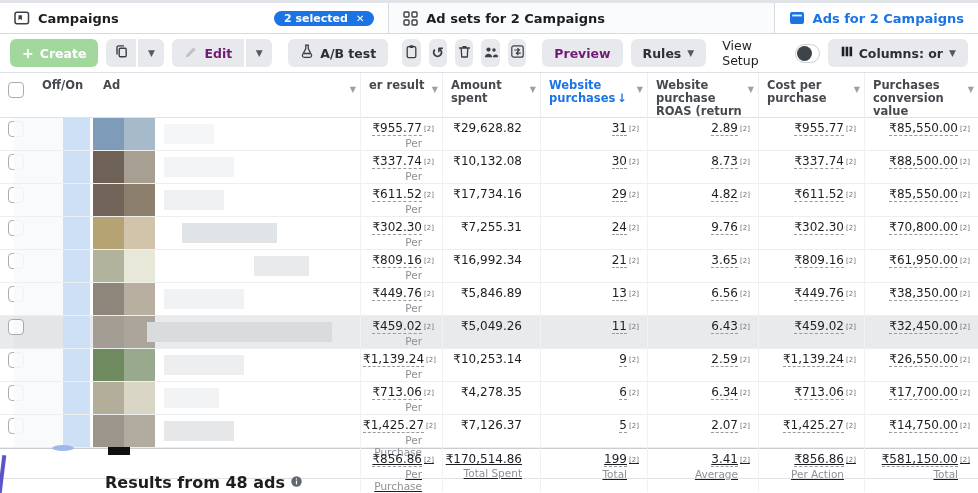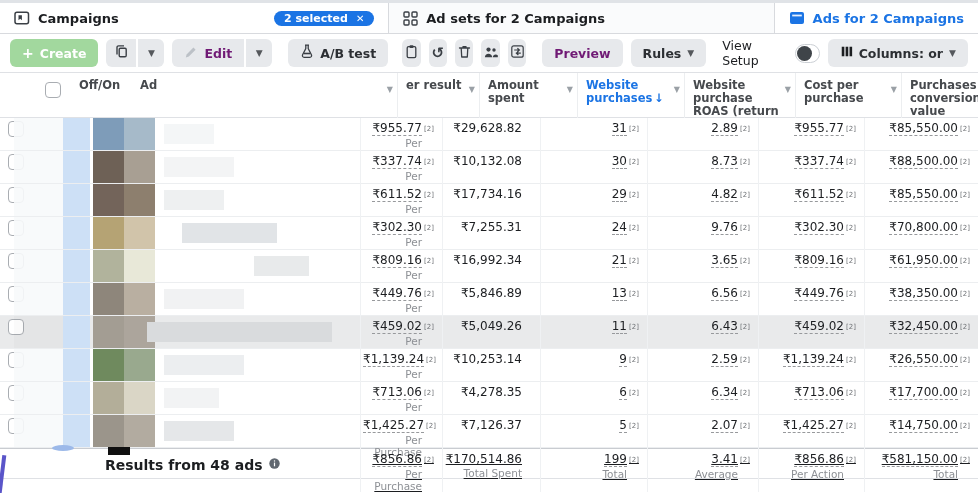--- a/index.html
+++ b/index.html
@@ -38,21 +38,21 @@
   .undo-glyph { font-size:15px; line-height:1; color:#3a3f45; }
   .spacer { flex:1; }
   .viewsetup { display:flex; align-items:center; gap:25px; font-size:12.5px; color:#1c1e21; }
   .toggle { position:relative; width:36px; height:19px; background:#fff; border:1px solid #ccd0d5;
             border-radius:10px; cursor:pointer; }
   .knob { position:absolute; left:1px; top:1px; width:15px; height:15px; border-radius:50%; background:#3f4449; }
 
   
   .tbl { position:relative; border-top:1px solid #dfe1e5; }
   .grid { display:grid; grid-template-columns:40px 55px 265px 82px 98px 107px 111px 106px 114px; }
-  .thead { height:45px; border-bottom:1px solid #dfe1e5; background:#fff;padding-left:37px; }
+  .thead { height:45px; border-bottom:1px solid #dfe1e5; background:#fff; }
   .th { position:relative; padding:6px 14px 0 8px; font-weight:700; color:#46494d; font-size:11.5px; line-height:13px; }
   .th .caret { position:absolute; right:4px; top:10px; font-size:8px; color:#9aa0a6; }
   .th.bordered { border-left:1px solid #eceef0; }
   .th-blue { color:#1b74e4; }
   .sort-arrow { color:#1b74e4; font-weight:700; margin-left:2px; }
   .th-offon { text-align:center; padding-left:2px; }
   .th-ad { display:flex; }
 
   .checkbox { width:16px; height:16px; border:1.6px solid #a9adb2; border-radius:4px; background:#fff; margin:3px 0 0 8px; }
 
@@ -72,21 +72,21 @@
   .m { position:absolute; top:0; bottom:0; }
   .wash { left:0; width:49px; background:rgba(247,249,251,0.9); }
   .hl .wash { background:rgba(0,0,0,0.02); }
   .bluestrip { left:49px; width:27px; background:#cde0f6; }
   .thumb-a { left:79px; width:31px; }
   .thumb-b { left:110px; width:31px; }
   .blob { top:6px; bottom:6px; position:absolute; }
 
   
   .tfoot { height:31px; border-top:1px solid #c9ccd1; border-bottom:1px solid #dfe1e5; background:#fff; }
-  .results { display:flex; align-items:flex-start; gap:5px; font-weight:700; padding:8px 0 0 10px; font-size:14px; }
+  .results { display:flex; align-items:flex-end; gap:5px; font-weight:700; padding:8px 0 0 10px; font-size:16px; }
   .tfoot .num { border-left:1px solid #eff1f3; padding-top:4px;text-decoration:underline; }
 
   .black-redact { position:absolute; left:108px; top:444px; width:22px; height:8px; background:#101010; z-index:5; }
   .blue-smudge { position:absolute; left:52px; top:442px; width:22px; height:6px; border-radius:50%; background:#9cb9e9; z-index:5; }
   .corner-mark { position:absolute; left:0px; top:452px; width:4px; height:38px; background:#5a55c9; transform:rotate(7deg); z-index:5; }
   .bottom-strip { height:15px; background:#fff; }
 </style>
 </head>
 <body>
 

